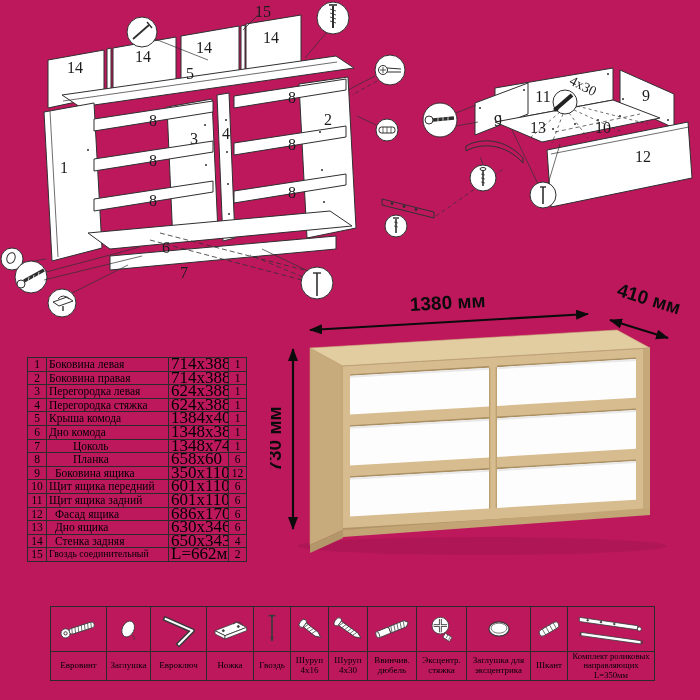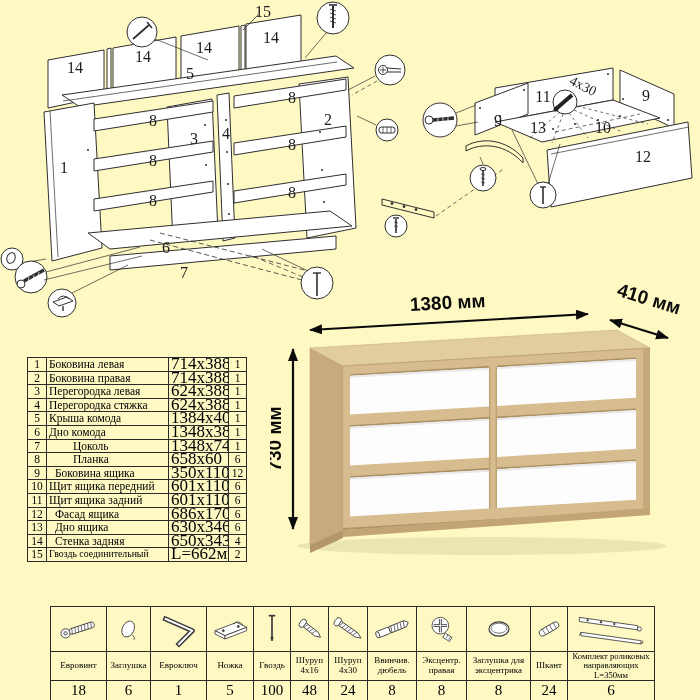--- a/index.html
+++ b/index.html
@@ -1,16 +1,16 @@
 <!DOCTYPE html>
 <html><head>
 <meta charset="utf-8">
 <style>
   html,body{margin:0;padding:0;background:#fff;}
-  .page{position:relative;width:700px;height:700px;background:#fef9c3;overflow:hidden;
+  .page{position:relative;width:700px;height:700px;background:#be185d;overflow:hidden;
         font-family:"Liberation Serif", serif;color:#000;}
   svg text{font-family:"Liberation Serif", serif;}
   .lbl{font-size:16px;fill:#1c1c1c;}
   .lbl-sm{font-size:14px;fill:#1c1c1c;}
   
   .exploded{position:absolute;left:0;top:0;}
   
   table.parts{position:absolute;left:27px;top:357px;border-collapse:collapse;table-layout:fixed;width:219px;}
   table.parts td{border:1px solid #2a2a2a;padding:0 2px;height:12.6px;line-height:12.6px;
                  font-size:11.5px;white-space:nowrap;overflow:hidden;}
@@ -583,34 +583,20 @@
     </tr>
     <tr class="names">
       <td>Евровинт</td>
       <td>Заглушка</td>
       <td>Евроключ</td>
       <td>Ножка</td>
       <td>Гвоздь</td>
       <td>Шуруп 4x16</td>
       <td>Шуруп 4x30</td>
       <td>Ввинчив. дюбель</td>
-      <td>Эксцентр. правая</td>
+      <td>Эксцентр. стяжка</td>
       <td>Заглушка для эксцентрика</td>
       <td>Шкант</td>
       <td>Комплект роликовых направляющих L=350мм</td>
     </tr>
-    <tr class="qtys">
-      <td>18</td>
-      <td>6</td>
-      <td>1</td>
-      <td>5</td>
-      <td>100</td>
-      <td>48</td>
-      <td>24</td>
-      <td>8</td>
-      <td>8</td>
-      <td>8</td>
-      <td>24</td>
-      <td>6</td>
-    </tr>
   </tbody>
     </table>
 </div>
 
 </body></html>

